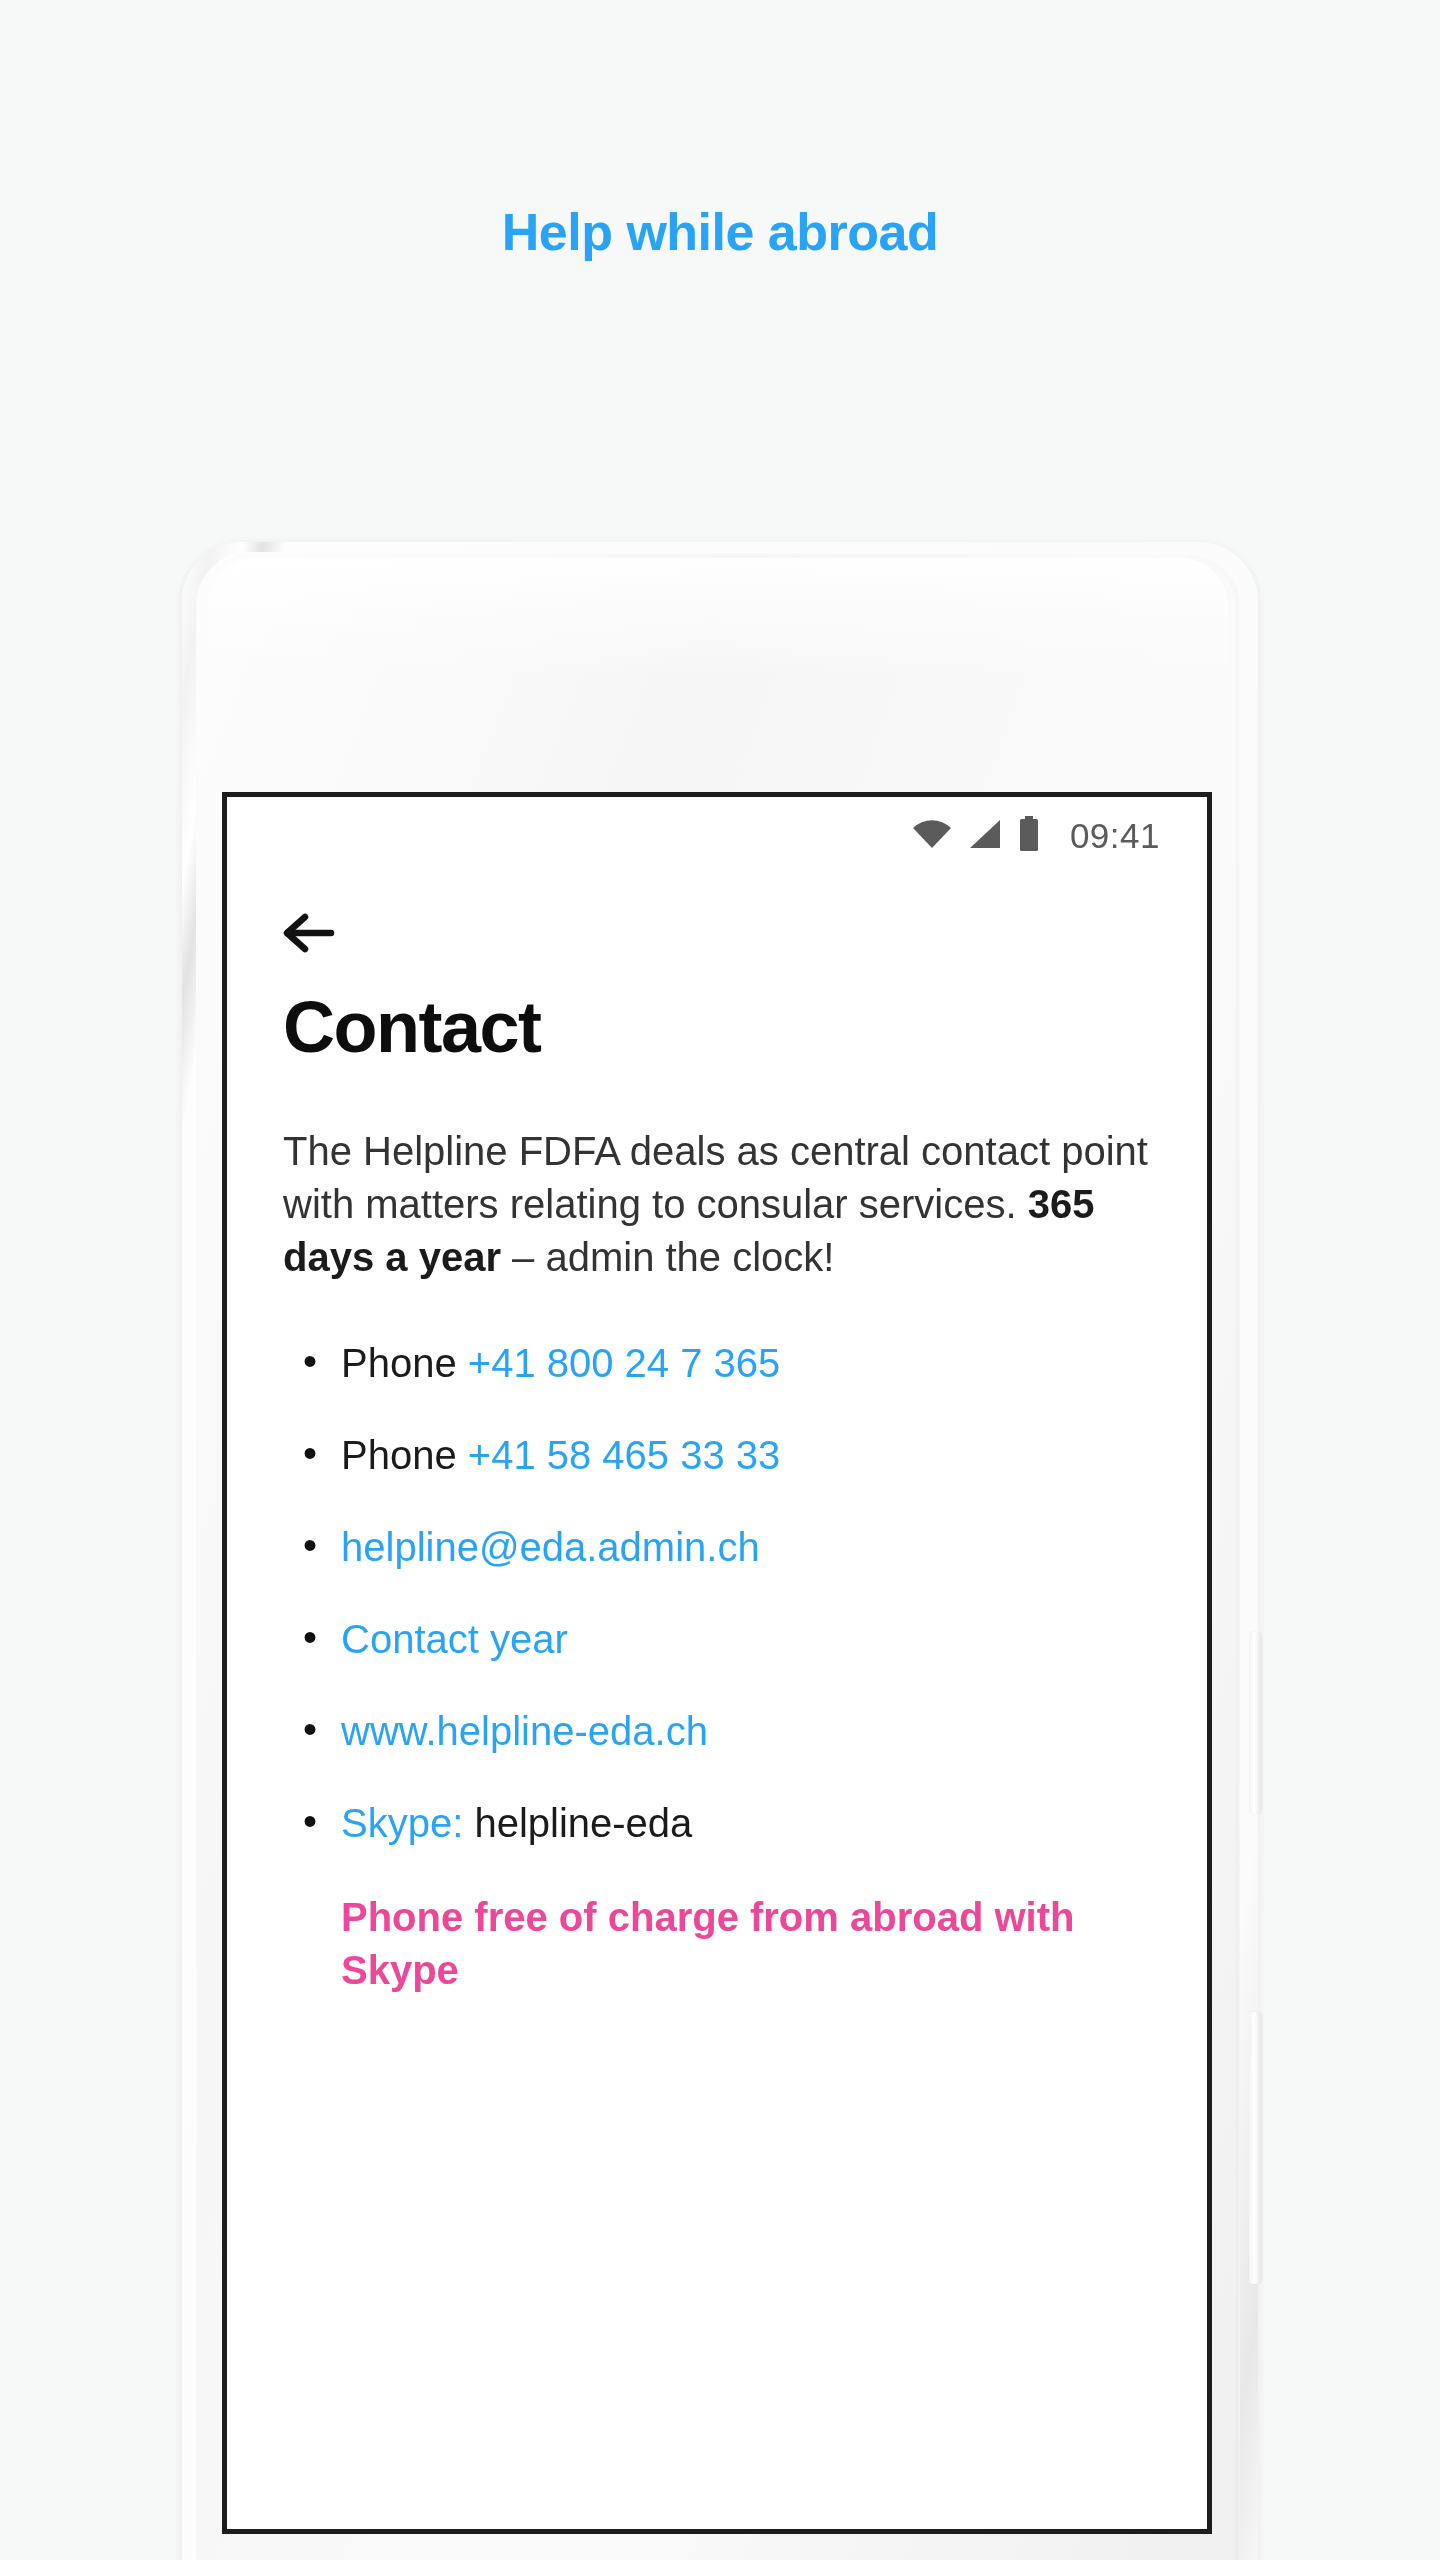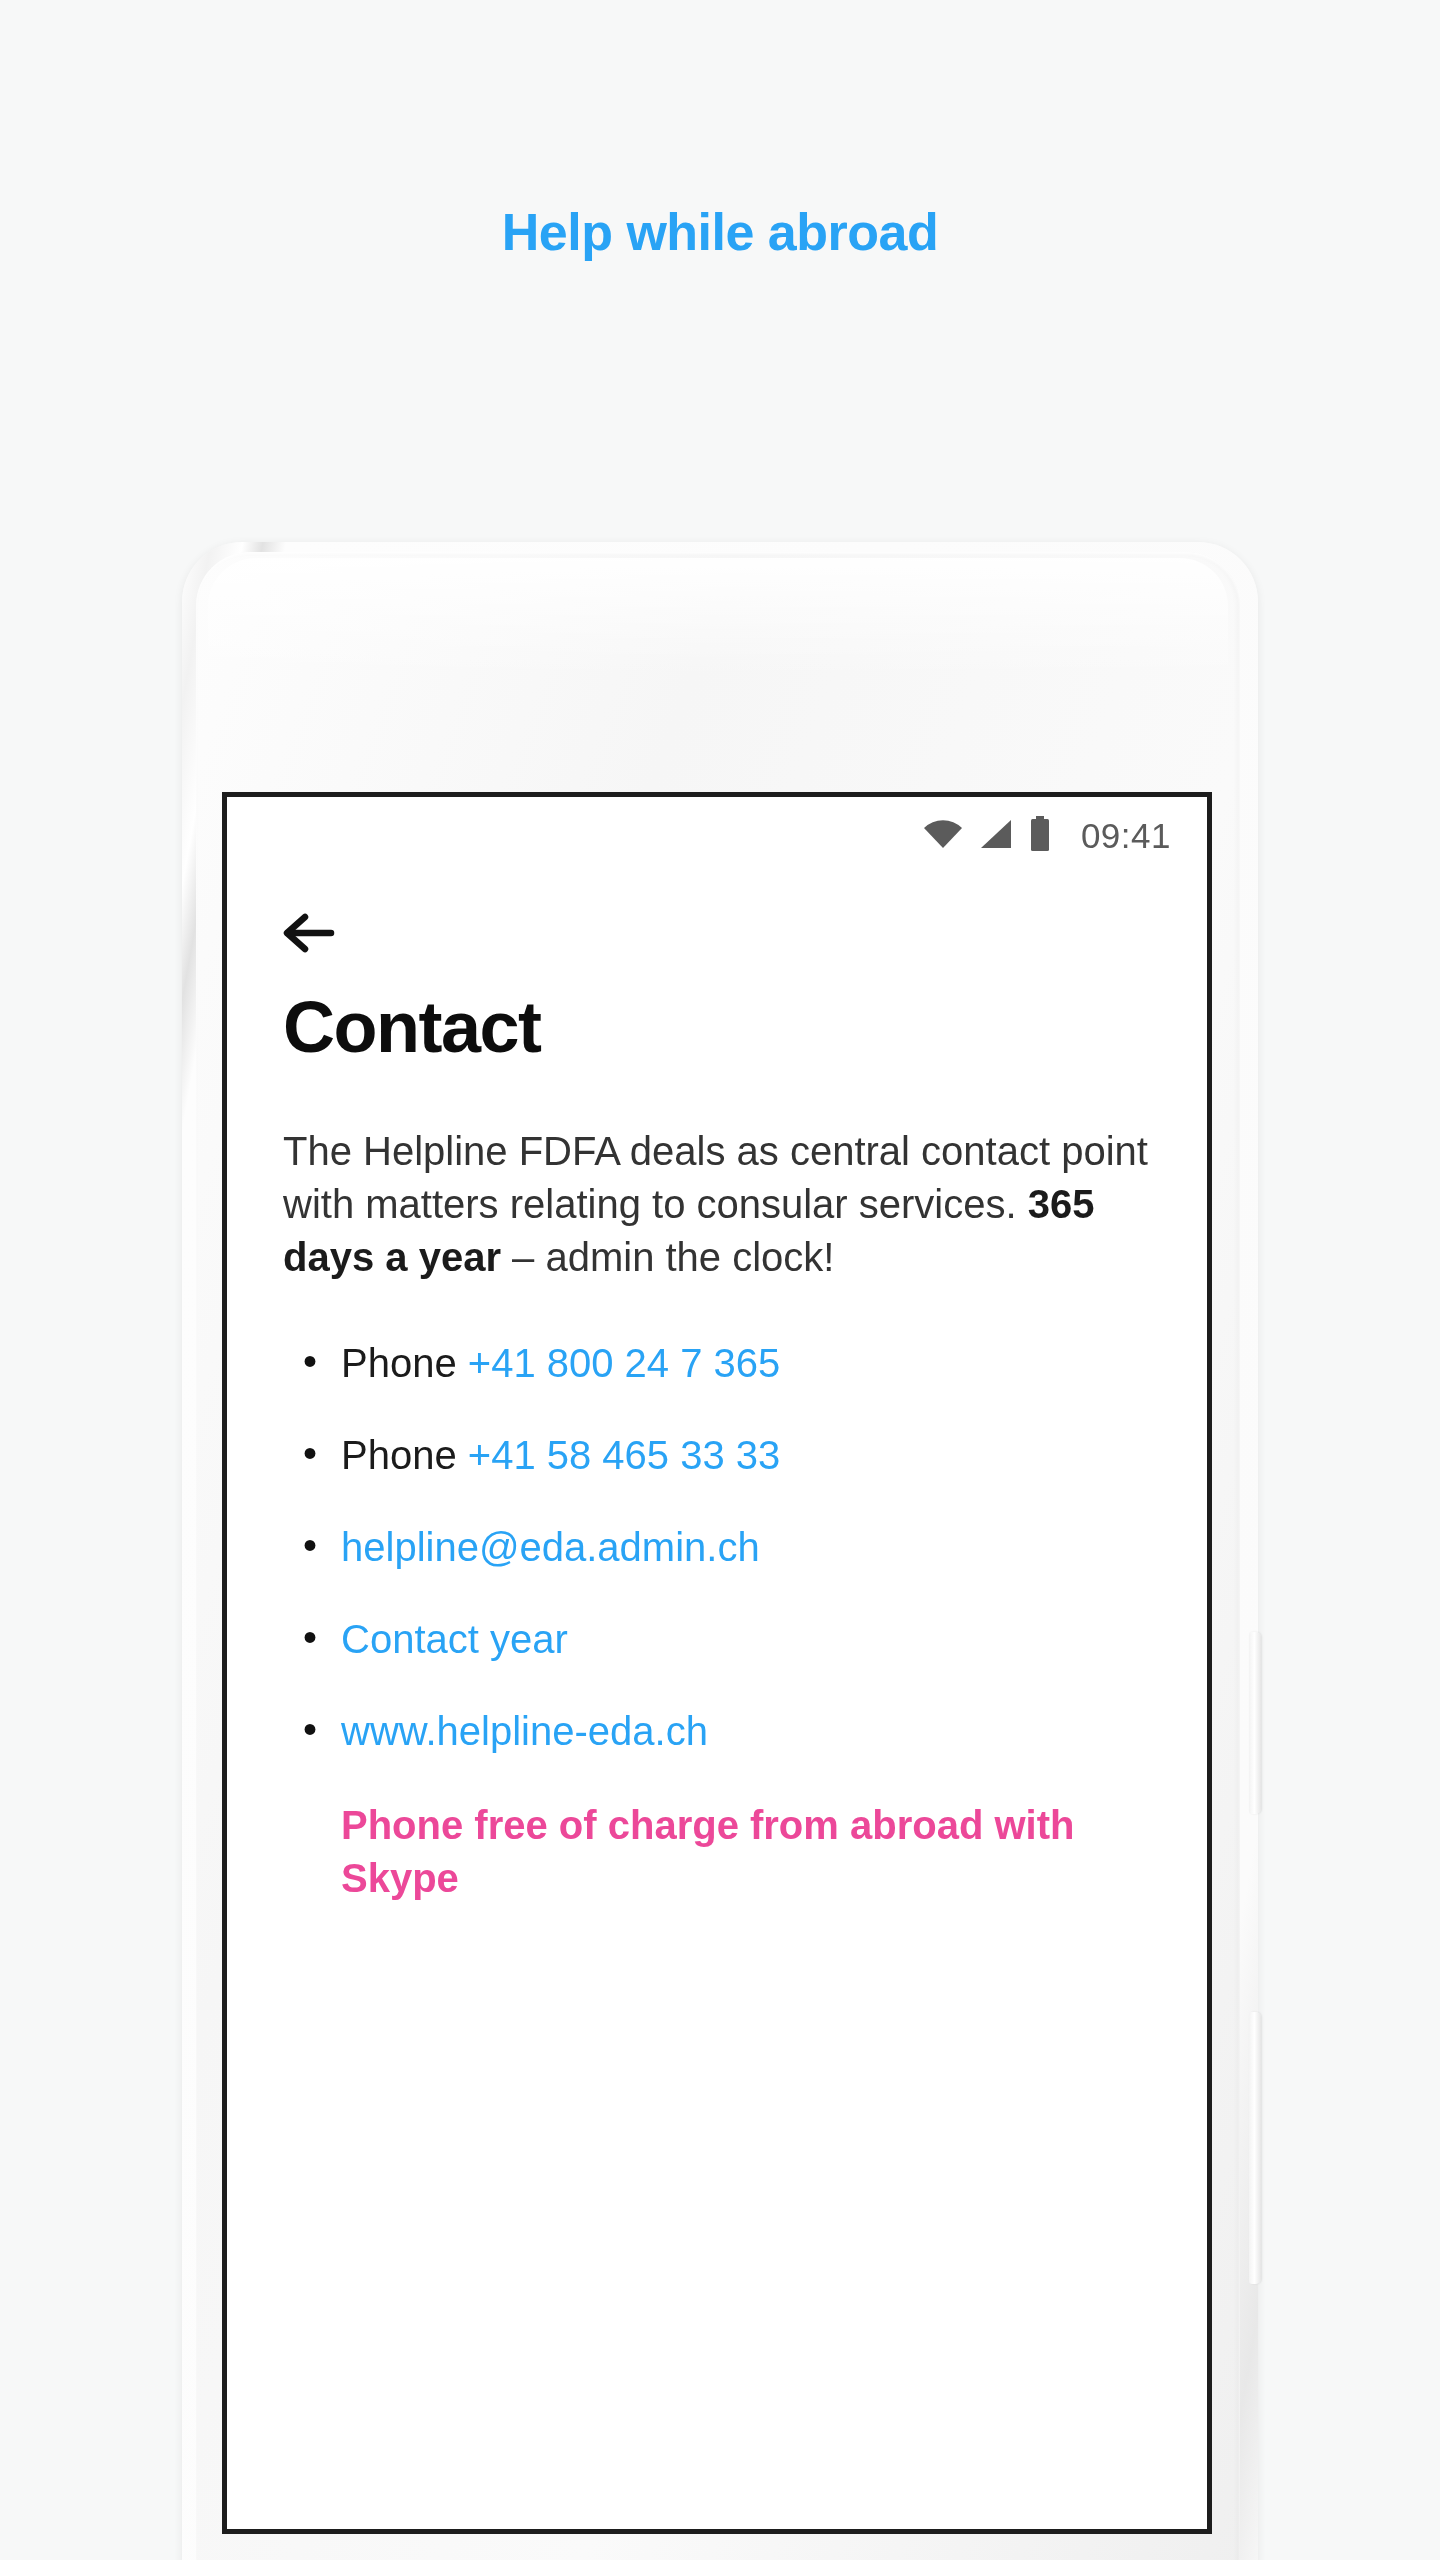--- a/index.html
+++ b/index.html
@@ -130,21 +130,21 @@
     border: 5px solid #1d1d1d;
     box-sizing: border-box;
     overflow: hidden;
   }
 
   
   #status-bar {
     position: absolute;
     top: 0;
     left: 0;
-    right: 0;
+    right: 11px;
     height: 78px;
     display: flex;
     align-items: center;
     justify-content: flex-end;
     padding-right: 36px;
     box-sizing: border-box;
     gap: 16px;
   }
   .status-icon { display: block; }
   #status-clock {
@@ -276,19 +276,20 @@
       <p id="intro-paragraph">
         <span>The Helpline FDFA deals as central contact point with matters relating to consular services. </span><b>365 days a year</b><span> – admin the clock!</span>
       </p>
 
       <ul id="contact-list">
           <li><span>Phone </span><span class="link">+41 800 24 7 365</span></li>
           <li><span>Phone </span><span class="link">+41 58 465 33 33</span></li>
           <li><span class="link">helpline@eda.admin.ch</span></li>
           <li><span class="link">Contact year</span></li>
           <li><span class="link">www.helpline-eda.ch</span></li>
+          <li><span class="link">Skype:</span><span> helpline-eda</span></li>
         </ul>
 
       <div id="skype-note">Phone free of charge from abroad with Skype</div>
 
     </div>
   </div>
 </div>
 
 </body></html>

